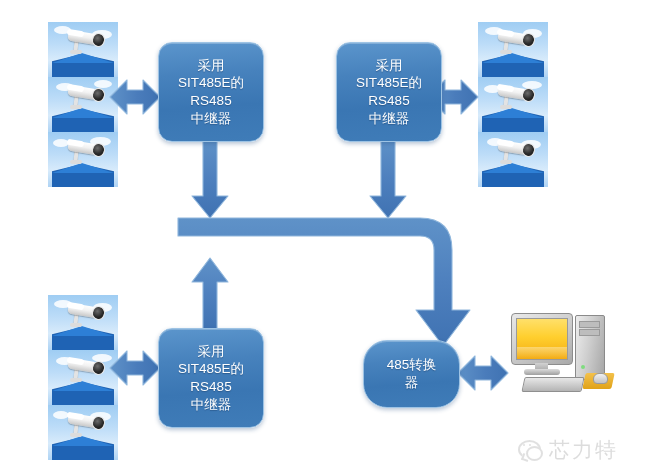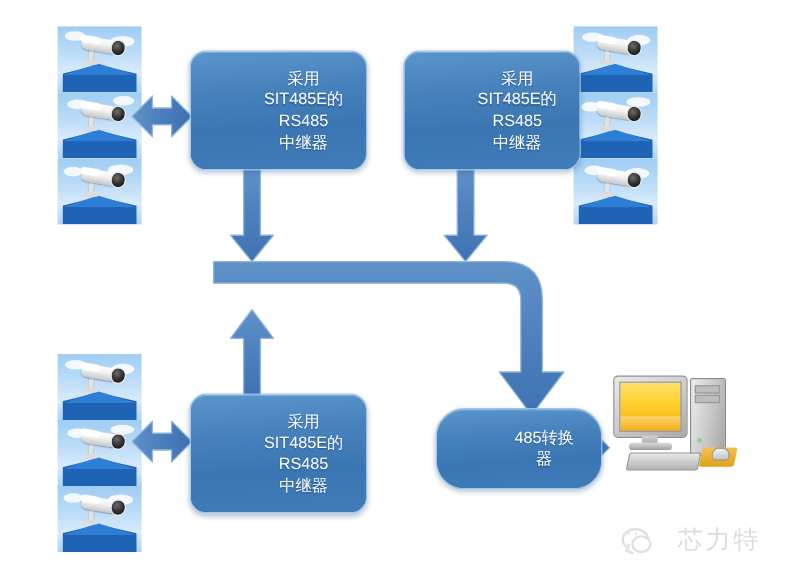--- a/index.html
+++ b/index.html
@@ -60,21 +60,20 @@
   .box{
     position:absolute;border-radius:14px;
     background:linear-gradient(176deg,#5b95cc 0%,#4782bd 32%,#3a76b3 64%,#3f7cb8 100%);
     border:1.3px solid #9dc3e4;
     box-shadow:0 2px 4px rgba(40,80,130,.32), inset 0 1px 0 rgba(255,255,255,.25);
     color:#ffffff;display:flex;flex-direction:column;
     align-items:center;justify-content:center;
     text-align:center;line-height:1.30;
     text-shadow:0 1px 1px rgba(20,50,90,.45);
     z-index:6;
-    padding-left:42px;
   }
   .box-line{display:block;white-space:nowrap;}
   .repeater{font-size:13.5px;}
   .converter{font-size:13.5px;border-radius:24px;}
 
   
   #arrows{position:absolute;left:0;top:0;width:666px;height:473px;z-index:3;}
 
   
   #computer{position:absolute;}
@@ -129,21 +128,21 @@
     border-radius:2px;transform:skewX(-12deg);
   }
   .mouse{
     position:absolute;left:88px;top:68px;width:13px;height:9px;
     background:linear-gradient(180deg,#f1f1f1,#c2c2c2);
     border:1px solid #9a9a9a;border-radius:6px 6px 4px 4px;
   }
 
   
   #watermark{
-    position:absolute;display:flex;align-items:center;gap:22px;
+    position:absolute;display:flex;align-items:center;gap:6px;
     opacity:.30;z-index:9;
   }
   #watermark .wm-text{
     font-size:21px;color:#8e8e8e;letter-spacing:2px;
     font-family:"DejaVu Sans",sans-serif;
   }
   .wechat{
     position:relative;width:25px;height:21px;
   }
   .wechat .big{

